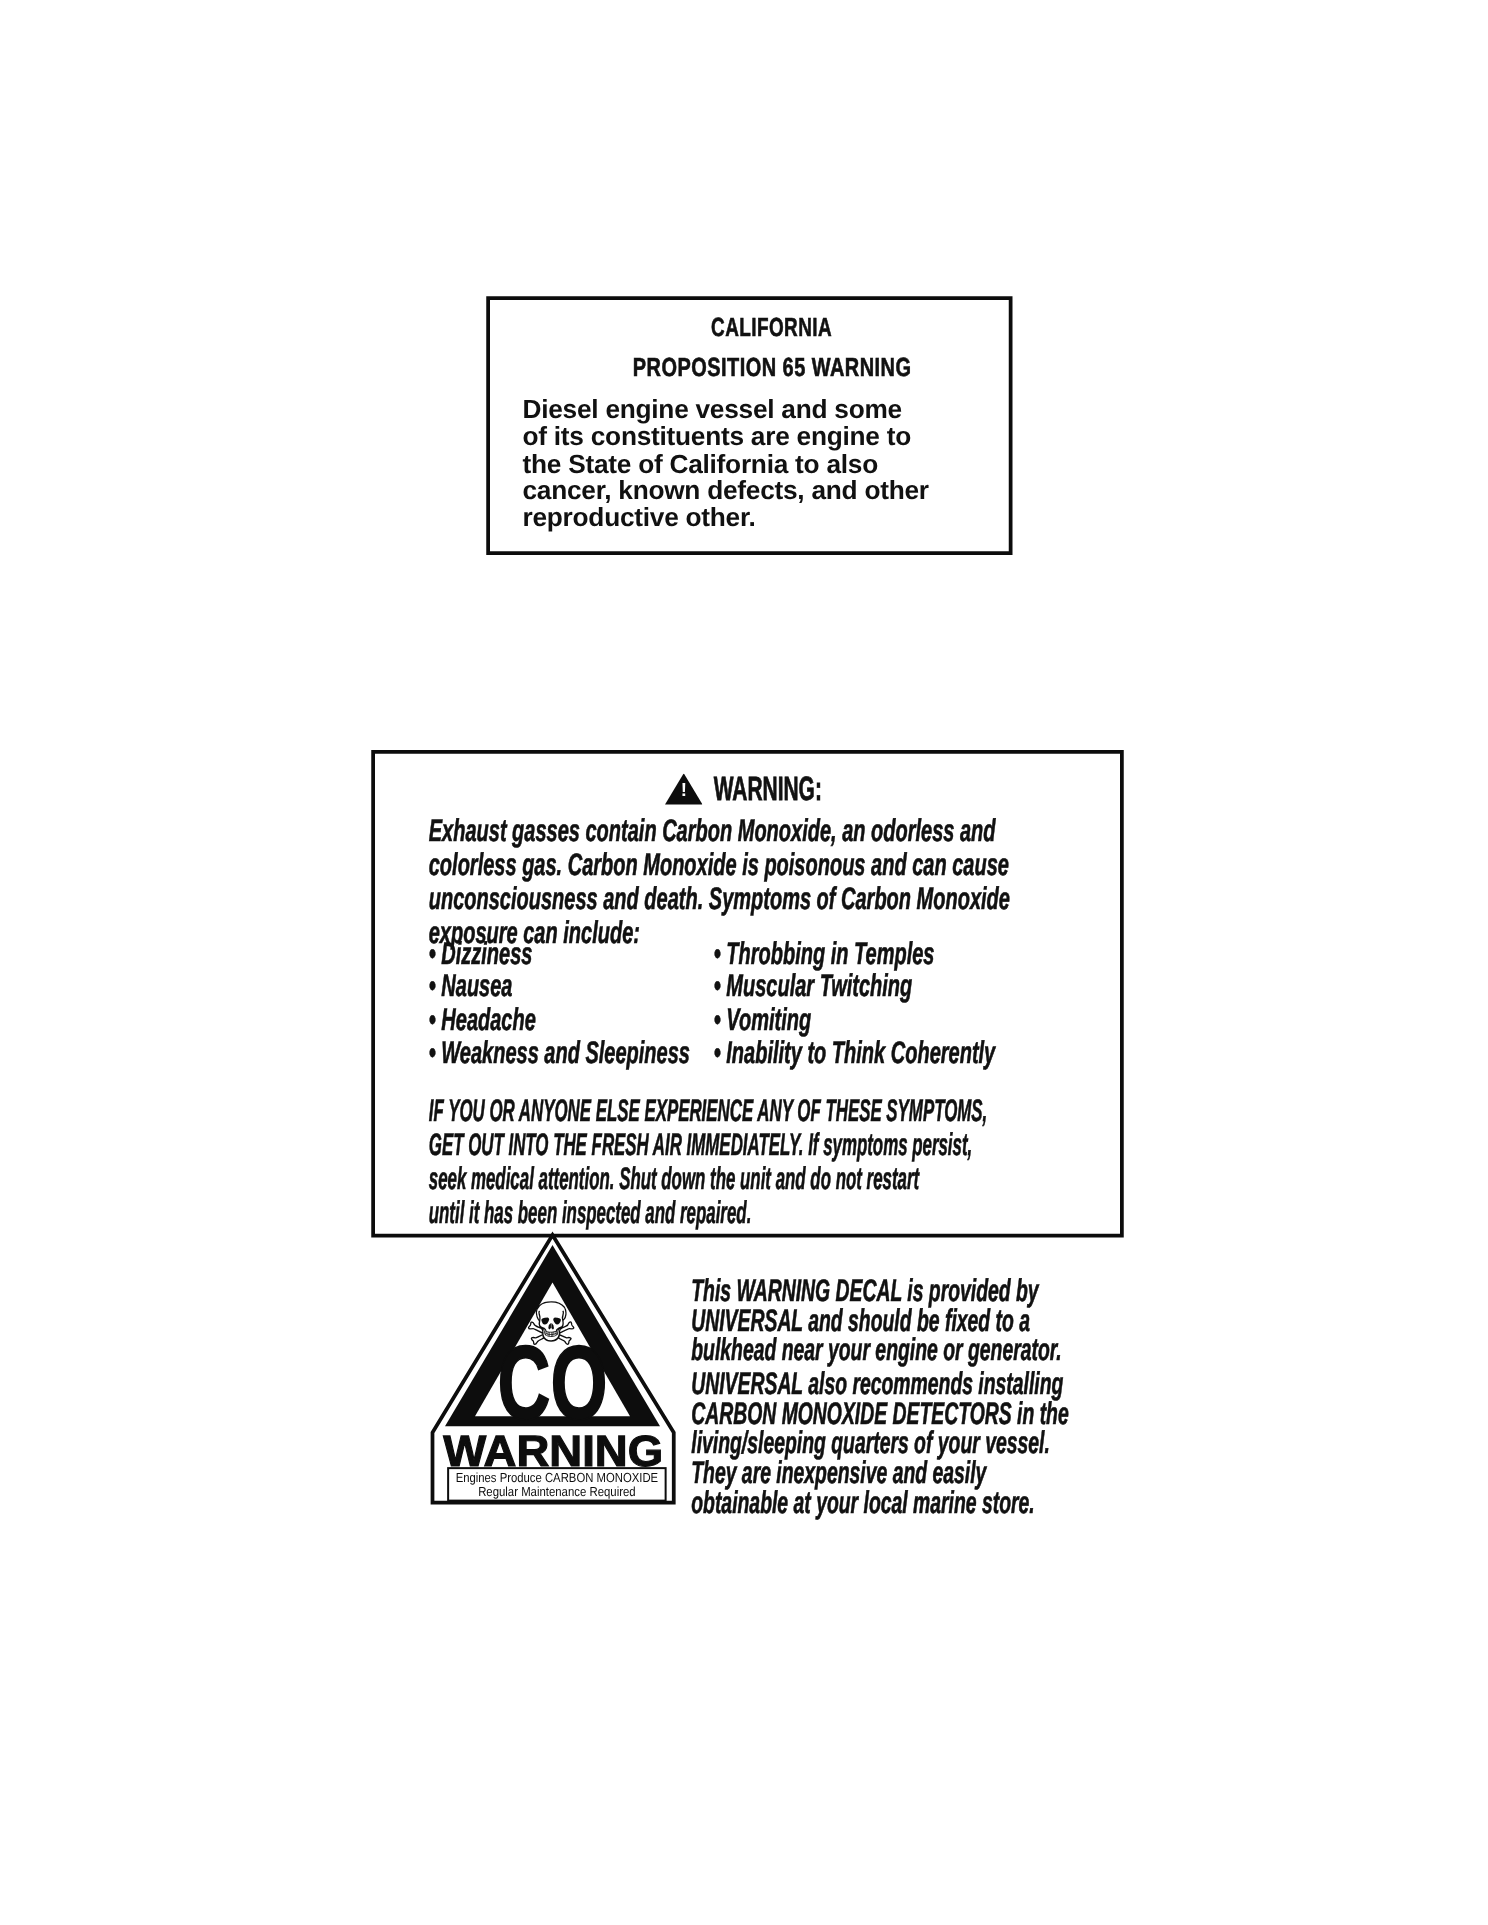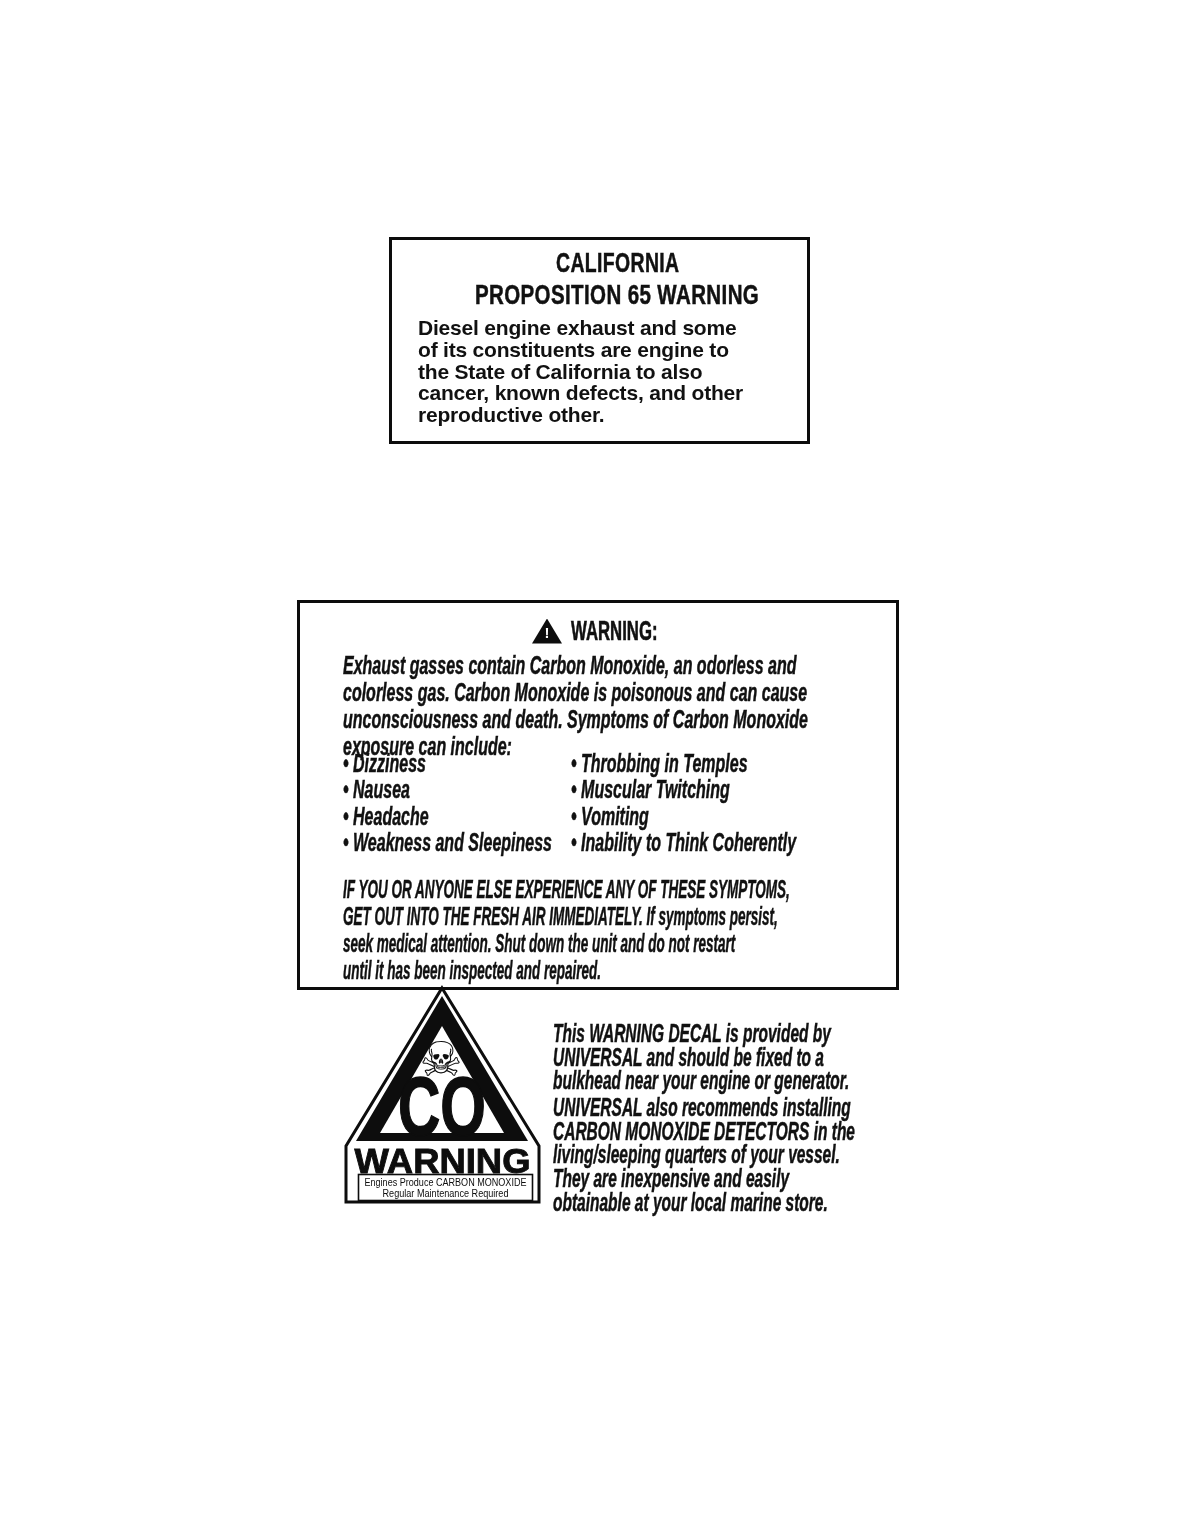--- a/index.html
+++ b/index.html
@@ -8,21 +8,21 @@
     font-family:"Liberation Sans","DejaVu Sans",sans-serif;color:#111111;
   }
   .nowrap{white-space:nowrap;}
 
   
   .prop65-box{
     position:absolute;left:389px;top:237px;width:421px;height:207px;
     border:3px solid #0c0c0c;box-sizing:border-box;background:#ffffff;
   }
   .p65-title{position:absolute;left:0;right:0;text-align:center;font-weight:700;
-    font-size:27px;line-height:24px;letter-spacing:.5px;padding-left:36px;-webkit-text-stroke:.5px #111;}
+    font-size:21px;line-height:24px;letter-spacing:.5px;padding-left:36px;-webkit-text-stroke:.5px #111;}
   .p65-t1{top:11px;}
   .p65-t2{top:43px;}
   .cond-c{display:inline-block;transform:scaleX(.72);transform-origin:50% 50%;white-space:nowrap;}
   .cond-c2{display:inline-block;transform:scaleX(.76);transform-origin:50% 50%;white-space:nowrap;}
   .p65-body{position:absolute;left:26px;top:77px;font-size:21px;font-weight:700;
     line-height:21.8px;letter-spacing:-0.2px;}
 
   
   .co-box{
     position:absolute;left:297px;top:600px;width:602px;height:390px;
@@ -61,21 +61,21 @@
 </style>
 </head>
 <body>
 
 <div class="page">
 
   <section class="prop65-box">
     <div class="p65-title p65-t1"><span class="cond-c">CALIFORNIA</span></div>
     <div class="p65-title p65-t2"><span class="cond-c2">PROPOSITION 65 WARNING</span></div>
     <div class="p65-body">
-      <div class="nowrap">Diesel engine exhaust and some</div>
+      <div class="nowrap">Diesel engine vessel and some</div>
       <div class="nowrap">of its constituents are engine to</div>
       <div class="nowrap">the State of California to also</div>
       <div class="nowrap">cancer, known defects, and other</div>
       <div class="nowrap">reproductive other.</div>
     </div>
   </section>
 
   <section class="co-box">
     <div class="co-header">
       <span class="warn-tri">

